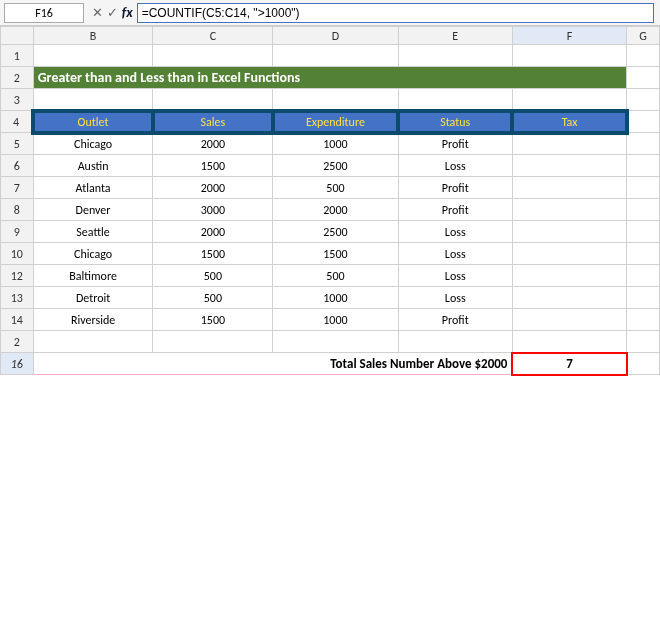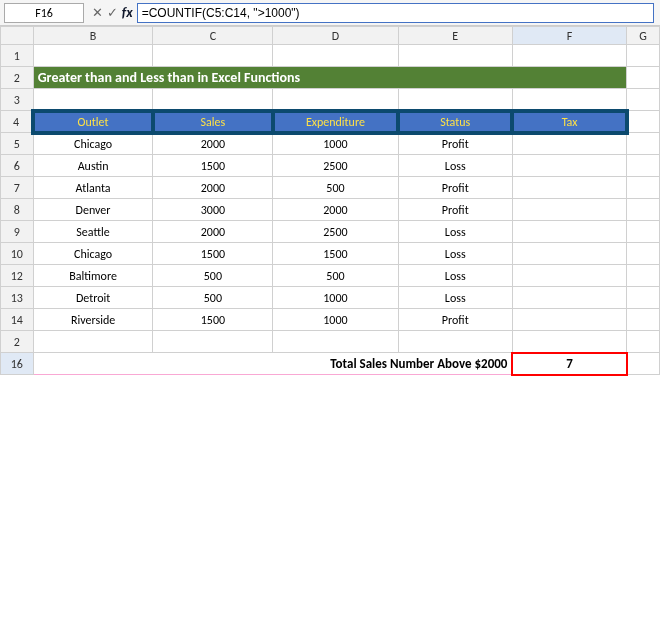--- a/index.html
+++ b/index.html
@@ -158,20 +158,21 @@
     .col-f { width: 105px; }
     .col-g { width: 30px; }
 
     
     .col-selected {
       background: #e0e9f5 !important;
       color: #333;
     }
     .row-selected {
       background: #e0e9f5 !important;
+      font-style: italic;
     }
   </style>
 </head>
 <body>
 
 <div class="excel-wrapper">
 
   <div class="formula-bar">
     <div class="name-box">F16</div>
     <div class="formula-icons">

